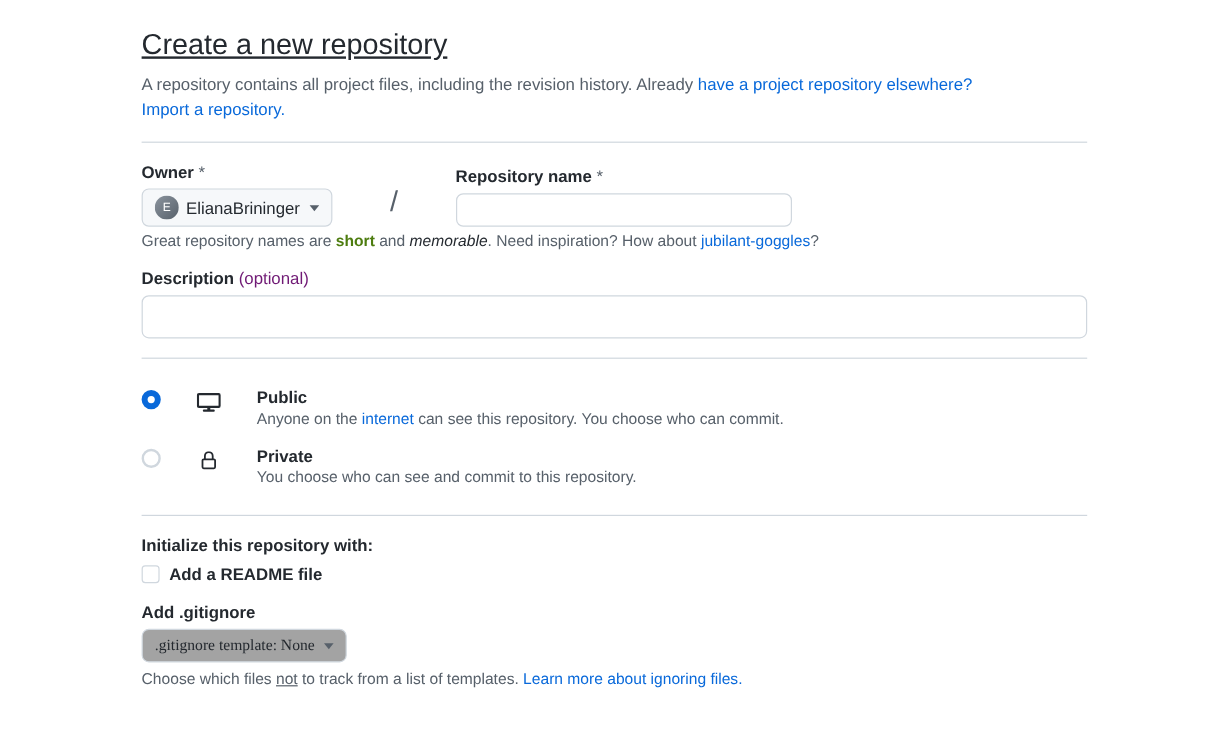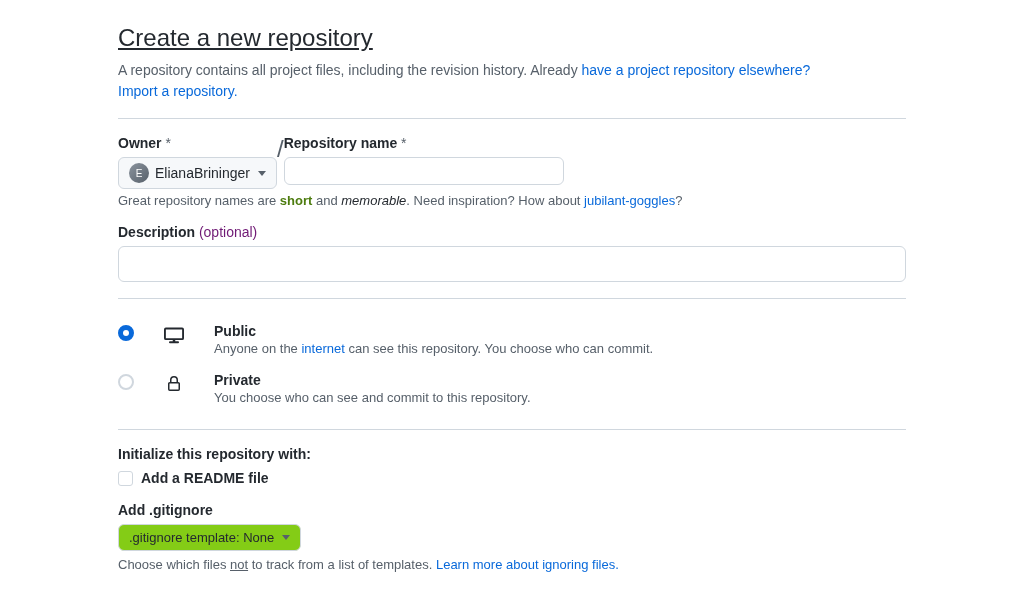--- a/index.html
+++ b/index.html
@@ -212,24 +212,25 @@
       font-size: 14px;
       margin-bottom: 6px;
     }
     .select-dropdown {
       display: inline-flex;
       align-items: center;
       gap: 6px;
       border: 1px solid #d0d7de;
       border-radius: 6px;
       padding: 5px 10px;
-      background: #84cc16;
+      background: #a3a3a3;
       cursor: pointer;
       font-size: 13px;
       color: #24292f;
+      font-family: Liberation Serif, serif;
     }
     .select-hint {
       font-size: 13px;
       color: #57606a;
       margin-top: 6px;
     }
     svg {
       display: block;
     }
   </style>
@@ -243,21 +244,21 @@
   <p class="subtitle">
     <span>A repository contains all project files, including the revision history. Already</span>
     <a href="#">have a project repository elsewhere?</a>
     <br>
     <a href="#">Import a repository.</a>
   </p>
 
   <hr class="divider">
 
   <div class="form-section">
-    <div style="display:flex; ">
+    <div style="display:flex; gap:48px; align-items:flex-end;">
       <div>
         <label class="field-label">
           <span>Owner</span> <span style="color:#57606a; font-weight:400;">*</span>
         </label>
         <button class="owner-dropdown">
           <div class="avatar-circle">
             <div class="avatar-img">E</div>
           </div>
           <span>ElianaBrininger</span>
           <div class="dropdown-arrow"></div>

